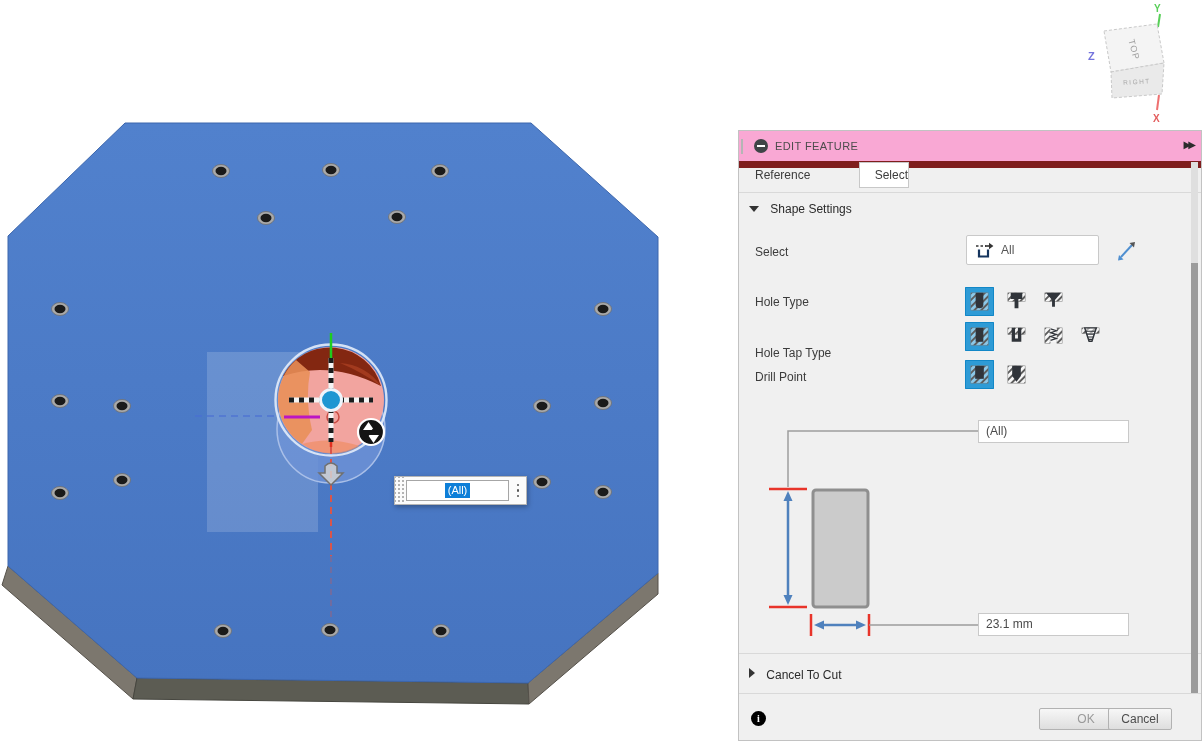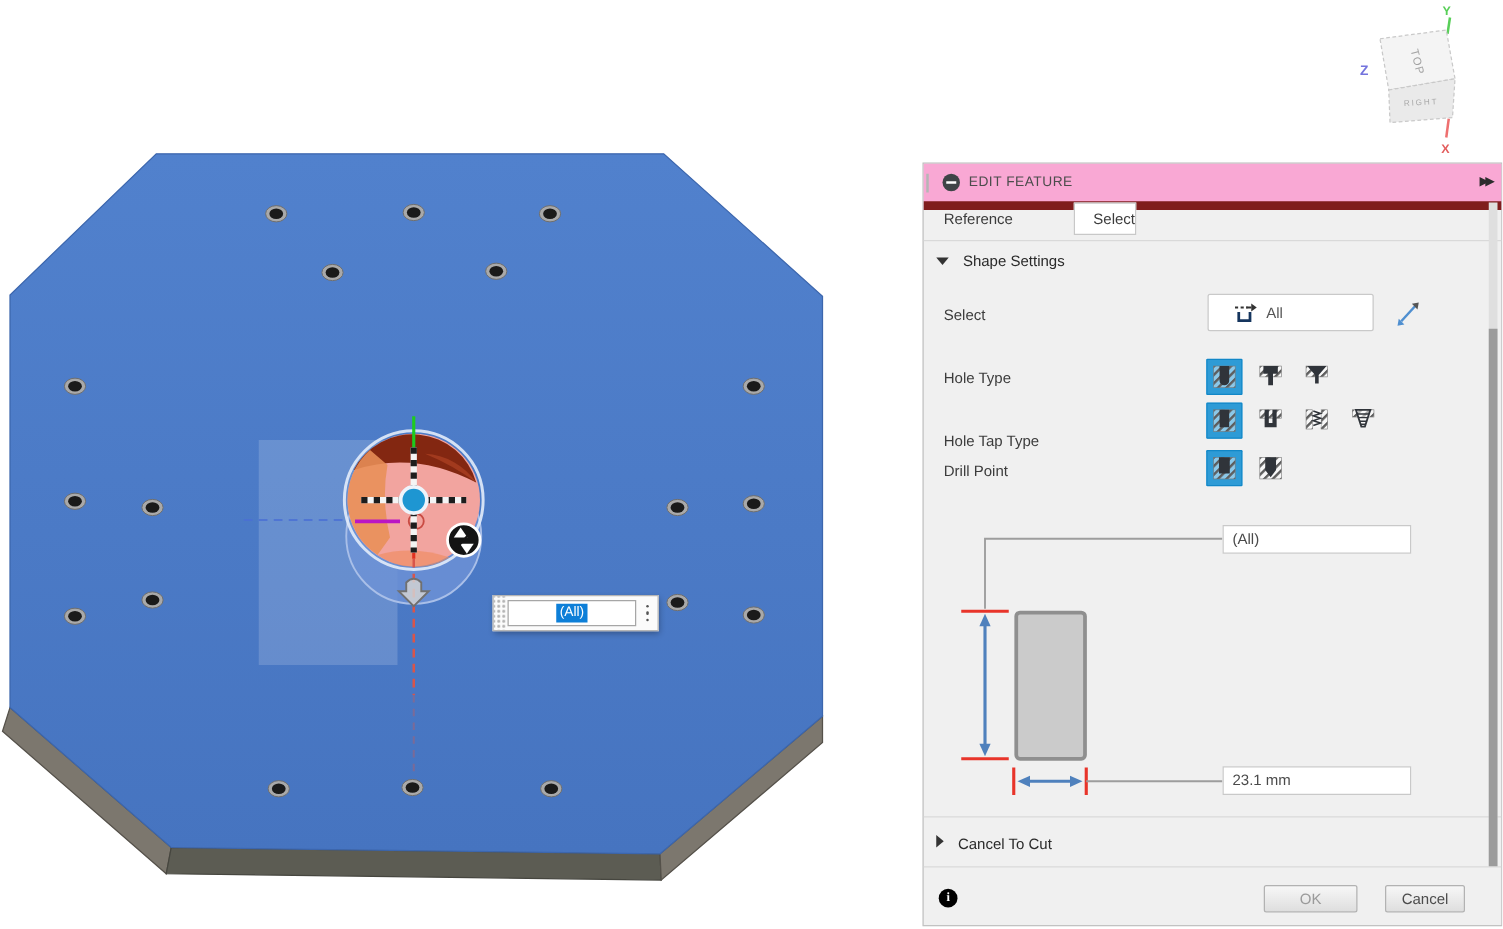--- a/index.html
+++ b/index.html
@@ -32,32 +32,32 @@
   .plb{position:absolute;left:16px;font-size:12px;color:#3c3c3c;}
   .sec{position:absolute;left:10px;font-weight:normal;color:#2a2a2a;font-size:12px;}
   .sec .tri{display:inline-block;width:0;height:0;margin-right:8px;vertical-align:1px;}
   .tri-down{border-left:5px solid transparent;border-right:5px solid transparent;border-top:6px solid #333;}
   .tri-right{border-top:5px solid transparent;border-bottom:5px solid transparent;border-left:6px solid #333;}
   .divline{position:absolute;left:0;right:0;height:1px;background:#d9d9d9;}
   .btn-select{position:absolute;left:120px;top:31px;width:50px;height:26px;background:#fff;
     border:1px solid #c8c8c8;font-size:12px;color:#3c3c3c;text-align:right;line-height:24px;cursor:pointer;box-sizing:border-box;}
   .dropdown{position:absolute;left:227px;top:104px;width:133px;height:30px;background:#fff;
     border:1px solid #c9c9c9;border-radius:2px;display:flex;align-items:center;gap:7px;
-    padding-left:19px;box-sizing:border-box;cursor:pointer;}
+    padding-left:7px;box-sizing:border-box;cursor:pointer;}
   .dd-text{color:#555;}
   .flipbtn{position:absolute;left:377px;top:109px;width:22px;height:22px;cursor:pointer;}
   .icon-btn{position:absolute;width:29px;height:29px;display:flex;align-items:center;justify-content:center;
     cursor:pointer;border-radius:1px;}
   .icon-btn.selected{background:#2e9bd6;box-shadow:inset 0 0 0 1px #1287c7;}
   .fld{position:absolute;left:239px;width:151px;height:23px;background:#fff;border:1px solid #c9c9c9;
     box-sizing:border-box;font-size:12px;color:#4a4a4a;line-height:21px;padding-left:7px;}
   .diag-svg{position:absolute;left:0;top:0;width:464px;height:611px;pointer-events:none;}
   .footer-btn{position:absolute;top:577px;height:22px;background:linear-gradient(#f7f7f7,#dedede);
     border:1px solid #b2b2b2;border-radius:2px;font-size:12px;text-align:center;line-height:20px;cursor:pointer;box-sizing:border-box;}
-  .btn-ok{left:272px;width:75px;color:#9a9a9a;}
+  .btn-ok{left:300px;width:94px;color:#9a9a9a;}
   .btn-cancel{left:369px;width:64px;color:#4c4c4c;}
   .info-dot{position:absolute;left:12px;top:580px;width:15px;height:15px;border-radius:50%;background:#000;
     color:#fff;font-size:10px;font-weight:bold;text-align:center;line-height:15px;font-family:"Liberation Serif",serif;}
   .sb-track{position:absolute;left:452px;top:31px;width:7px;height:531px;background:#dfdfdf;}
   .sb-thumb{position:absolute;left:452px;top:132px;width:7px;height:430px;background:#9b9b9b;cursor:pointer;}
 </style>
 </head>
 <body>
 
 <div class="stage">

